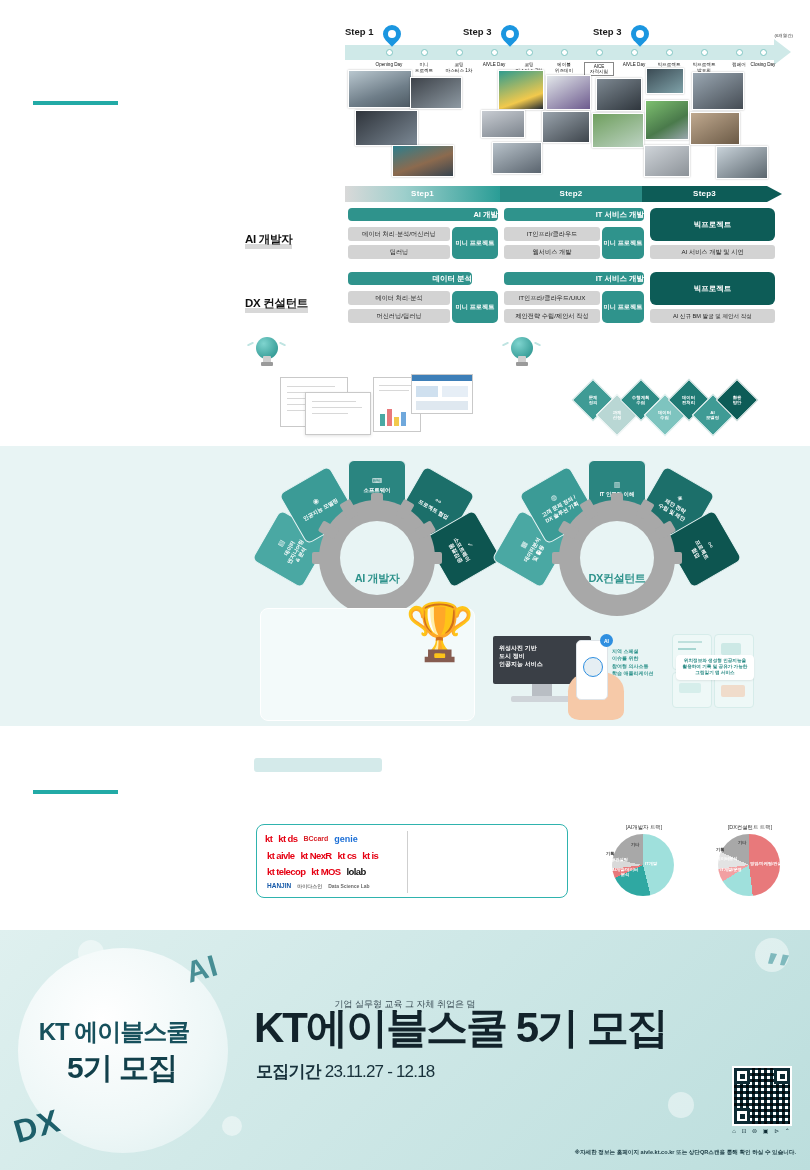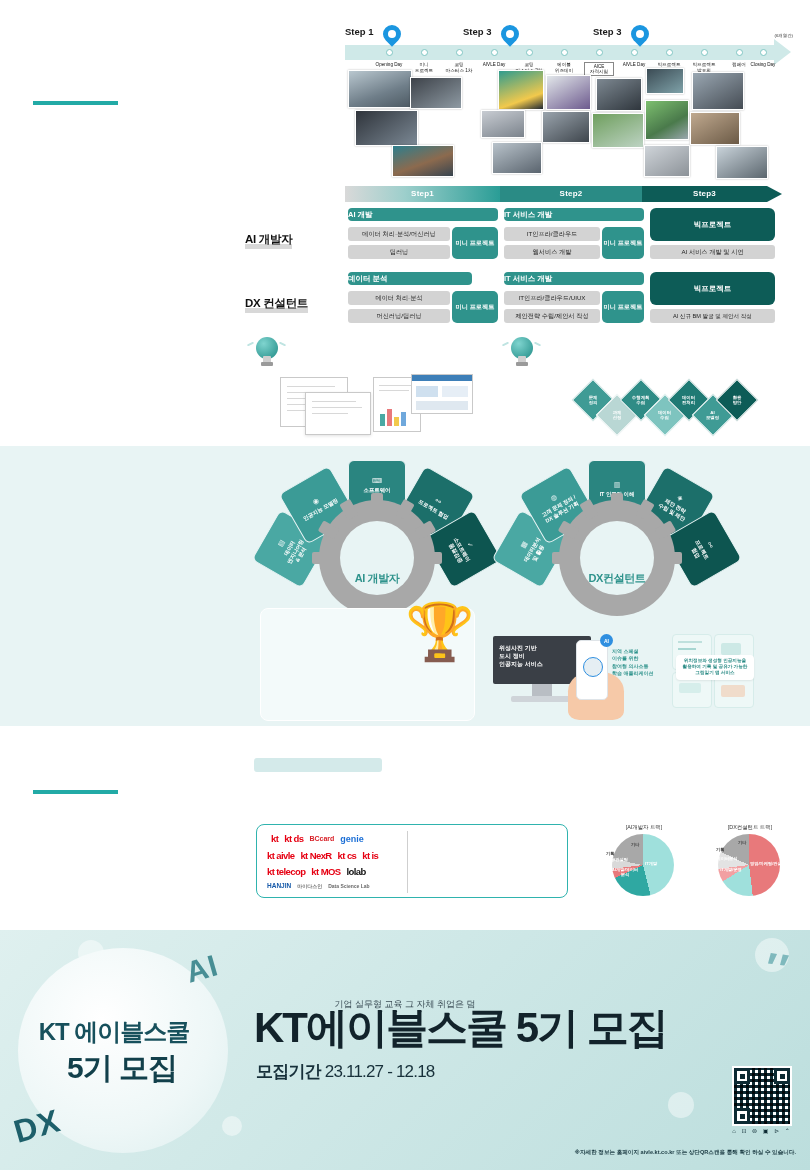--- a/index.html
+++ b/index.html
@@ -87,21 +87,21 @@
   .track-label {
     position: absolute; font-size: 11.5px; font-weight: bold; color: #111;
     letter-spacing: -.3px;
   }
   .track-label .under {
     display: block; height: 5px; background: #d8d8d8; margin-top: -3px;
   }
 
   .hdr-pill {
     position: absolute; background: #2f938c; color: #fff;
-    font-size: 7.5px; font-weight: bold; text-align: left;
+    font-size: 7.5px; font-weight: bold; text-align: right;
     border-radius: 4px; line-height: 13px; height: 13px;
   }
   .cell {
     position: absolute; background: #d3d3d3; color: #222;
     font-size: 6.2px; text-align: center; border-radius: 3px;
     line-height: 14px; height: 14px; white-space: nowrap;
   }
   .mini-box {
     position: absolute; background: #2f938c; color: #fff;
     font-size: 6.2px; font-weight: bold; text-align: center;
@@ -656,21 +656,21 @@
   <div class="app-card" style="left:714px; top:672px; width:40px; height:36px;">
     <div class="abs" style="left:6px; top:12px; width:24px; height:12px; background:#f0dccb; border-radius:2px;"></div>
   </div>
   <div class="app-caption" style="left:676px; top:655px; width:78px;">위치정보와 생성형 인공지능을
 활용하여 기록 및 공유가 가능한
 그림일기 앱 서비스</div>
 
   <div class="partner-box">
     <div class="partner-divider"></div>
 
-    <div class="logo-row" style="left:14px; top:8px;">
+    <div class="logo-row" style="left:8px; top:8px;">
       <span class="kt">kt</span>
       <span class="kt">kt ds</span>
       <span class="bccard">BCcard</span>
       <span class="genie">genie</span>
     </div>
 
     <div class="logo-row" style="left:10px; top:25px;">
       <span class="kt">kt aivle</span>
       <span class="kt">kt NexR</span>
       <span class="kt">kt cs</span>

